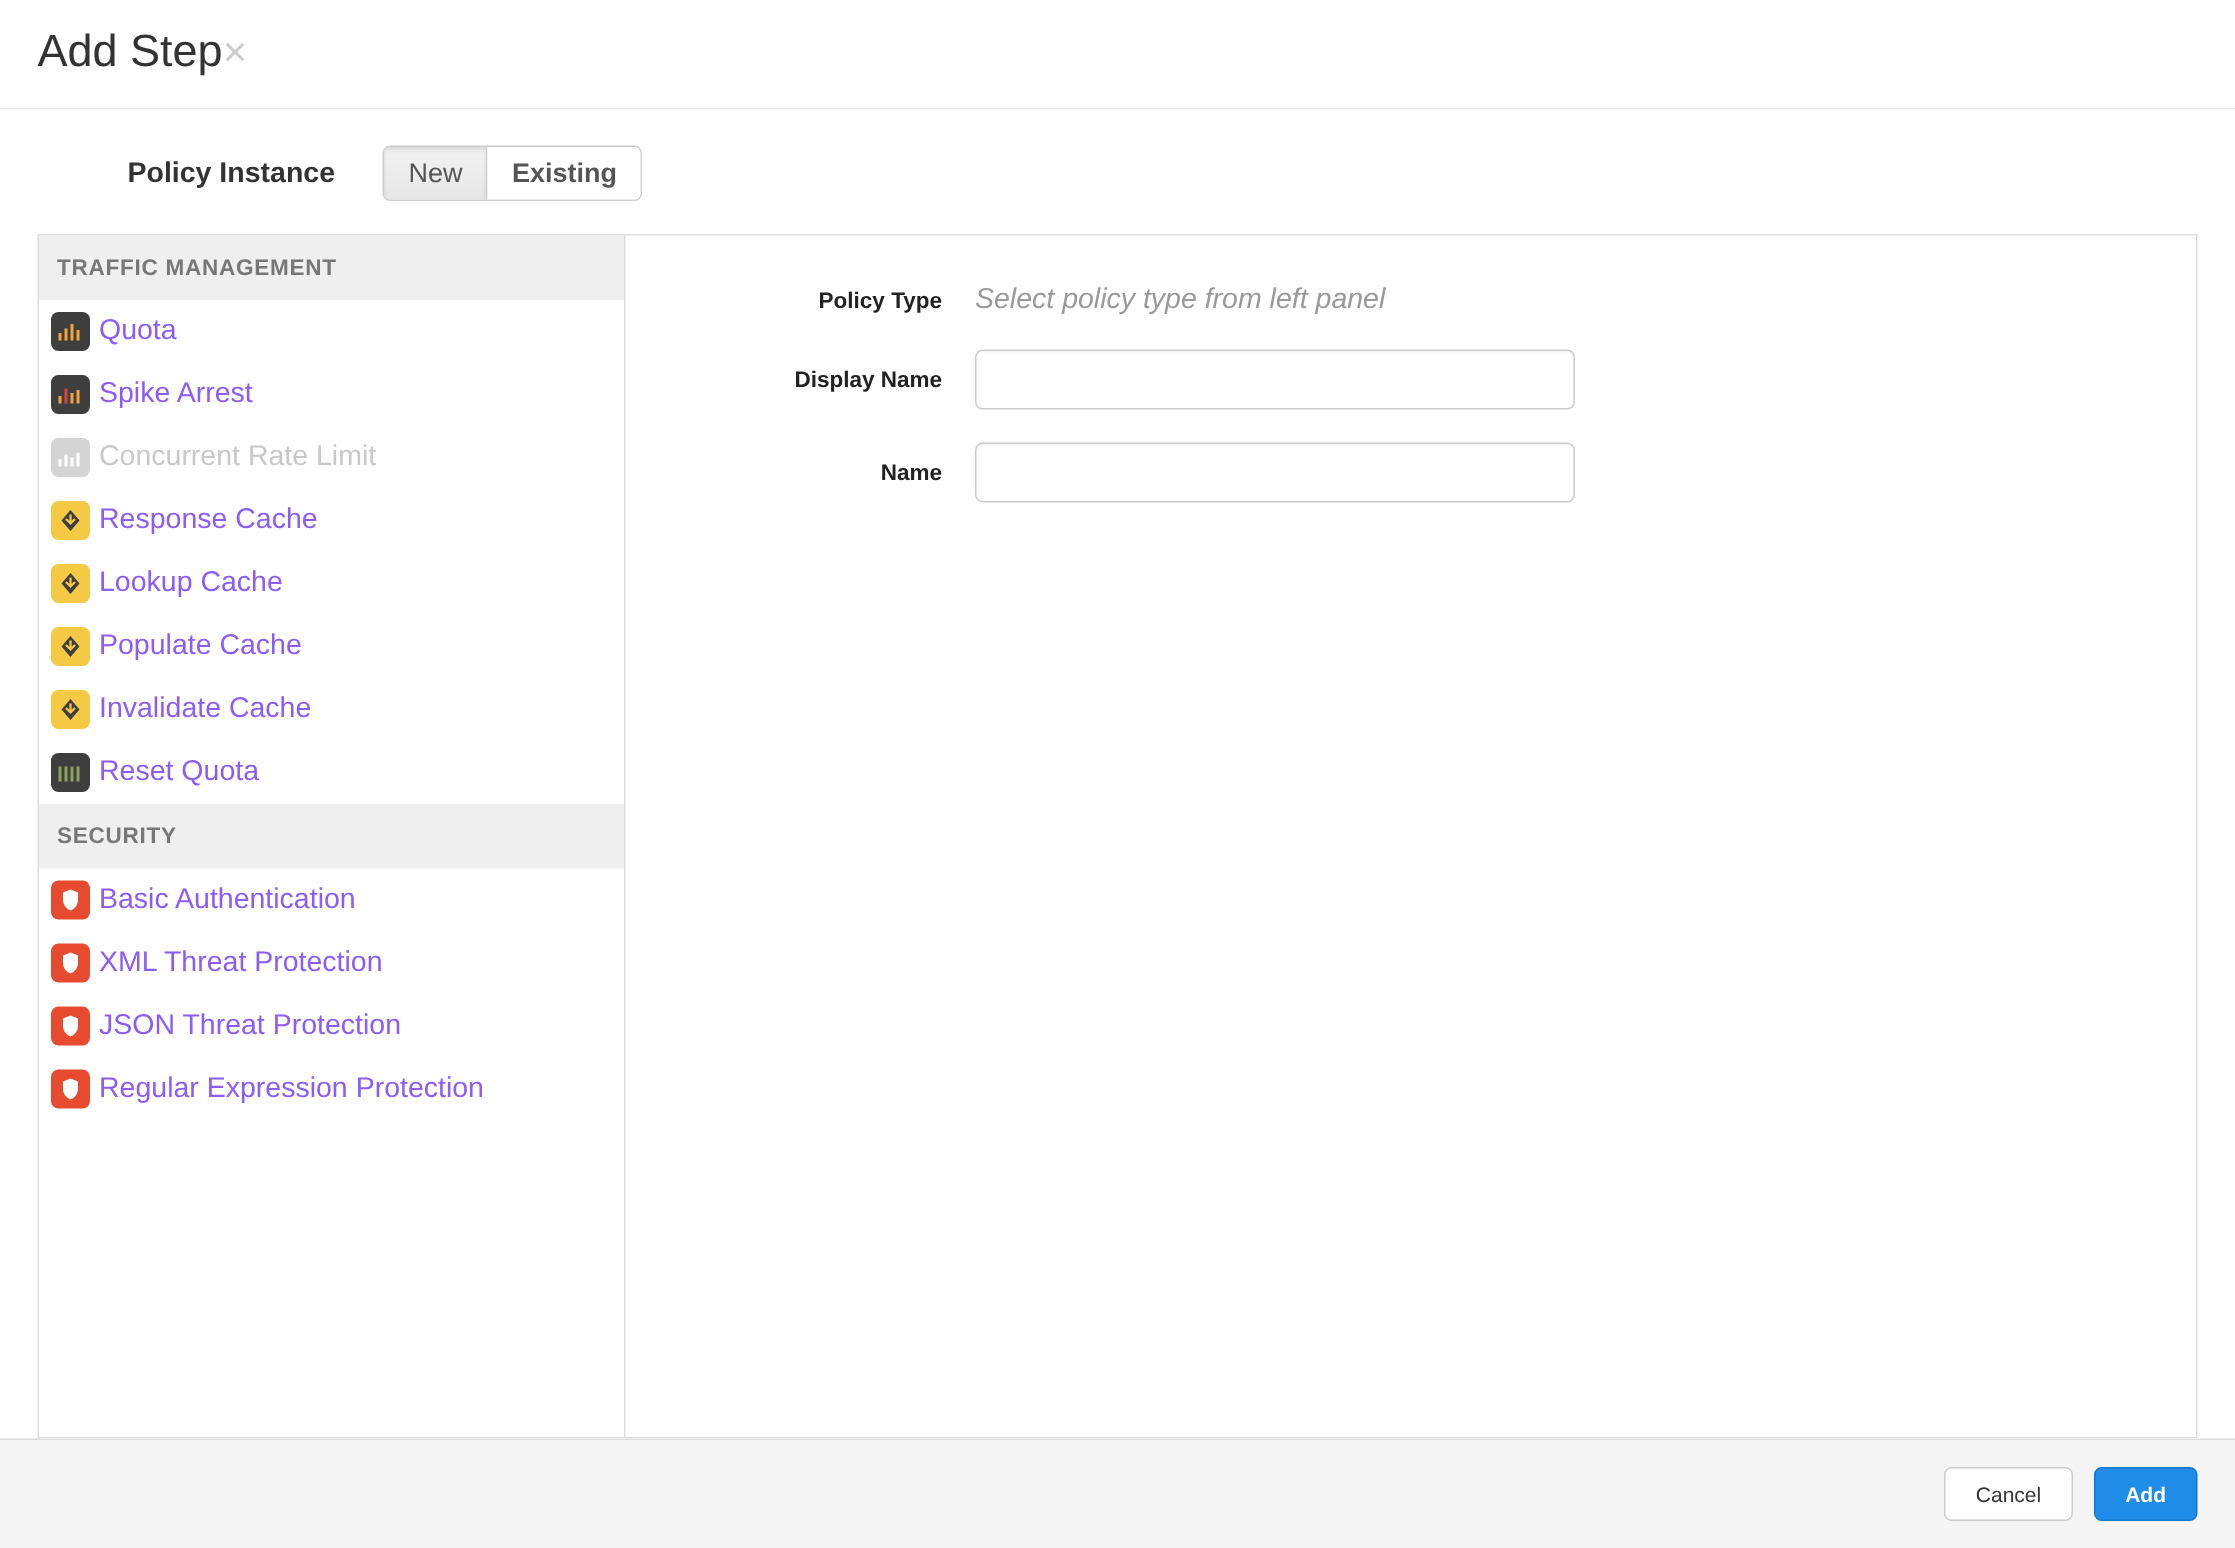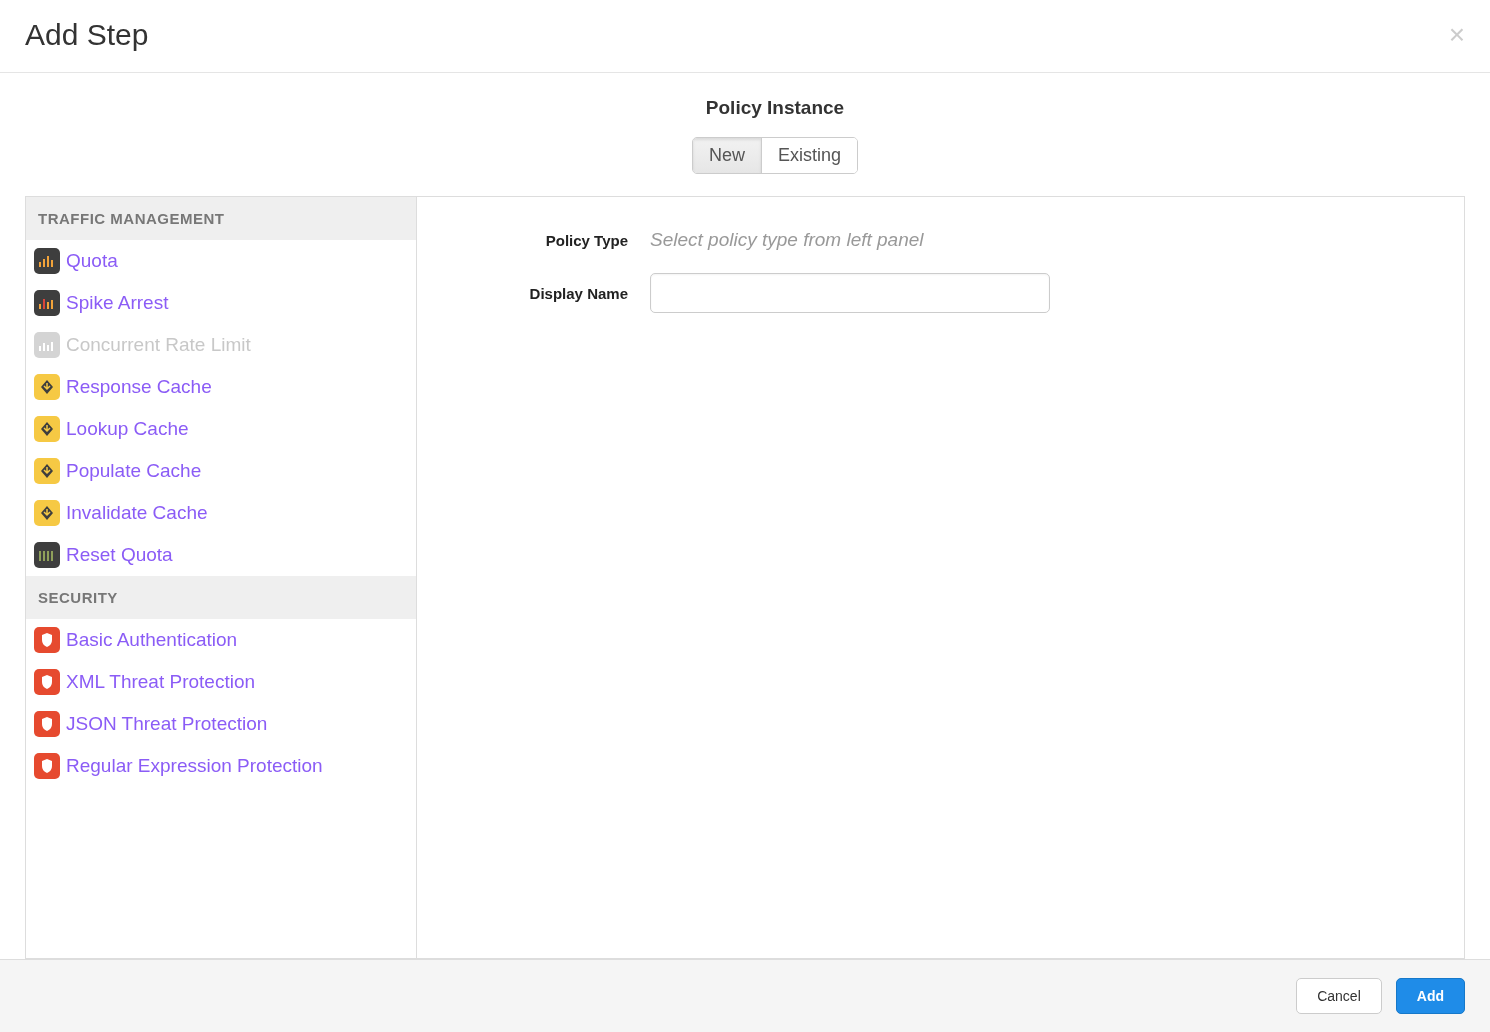--- a/index.html
+++ b/index.html
@@ -4,39 +4,38 @@
   <style>
     * { box-sizing: border-box; margin: 0; padding: 0; }
     body {
       font-family: -apple-system, BlinkMacSystemFont, "Helvetica Neue", Arial, sans-serif;
       font-size: 15px;
       color: #333;
       background: #fff;
     }
     .modal { width: 100%; height: 100vh; display: flex; flex-direction: column; }
     .modal-header {
-      display: flex; align-items: center; justify-content: space-between;
+      display: flex; align-items: center; justify-content: flex-start;
       padding: 18px 25px 20px 25px;
       border-bottom: 1px solid #e5e5e5;
     }
     .modal-title { font-size: 30px; font-weight: 400; color: #333; }
     .close-icon { font-size: 28px; color: #ccc; cursor: pointer; font-weight: 300; line-height: 1; }
     .modal-body { flex: 1; display: flex; flex-direction: column; overflow: hidden; }
     .policy-instance-row {
-      display: flex; align-items: center; gap: 18px;
+      display: flex; align-items: center; gap: 32px;
       padding: 24px 25px 22px 85px;
-      flex-direction: column;
     }
     .policy-instance-label { font-size: 19px; font-weight: 600; color: #333; }
     .btn-group { display: inline-flex; border: 1px solid #ccc; border-radius: 5px; overflow: hidden; }
     .btn-group button {
       background: #fff; border: none; padding: 7px 16px; font-size: 18px; color: #555;
       cursor: pointer; border-right: 1px solid #ccc;
     }
-    .btn-group button:last-child { border-right: none; }
+    .btn-group button:last-child { border-right: none; font-weight: bold; }
     .btn-group button.active {
       background: linear-gradient(#f2f2f2, #e6e6e6);
       box-shadow: inset 0 2px 3px rgba(0,0,0,0.1);
     }
     .panels { flex: 1; display: flex; padding: 0 0 0 25px; overflow: hidden; }
     .left-panel {
       width: 392px; border: 1px solid #ddd; overflow-y: scroll;
       background: #fff;
     }
     .left-panel::-webkit-scrollbar { width: 16px; }
@@ -251,20 +250,26 @@
           </div>
         </div>
 
         <div class="form-row">
           <div class="form-label">Display Name</div>
           <div class="form-value">
             <input type="text" class="text-input" value="" style="">
           </div>
         </div>
 
+        <div class="form-row">
+          <div class="form-label">Name</div>
+          <div class="form-value">
+            <input type="text" class="text-input" value="" style="">
+          </div>
+        </div>
 
       </div>
 
     </div>
 
   </div>
 
   <div class="modal-footer">
     <button class="btn">Cancel</button>
     <button class="btn btn-primary">Add</button>

